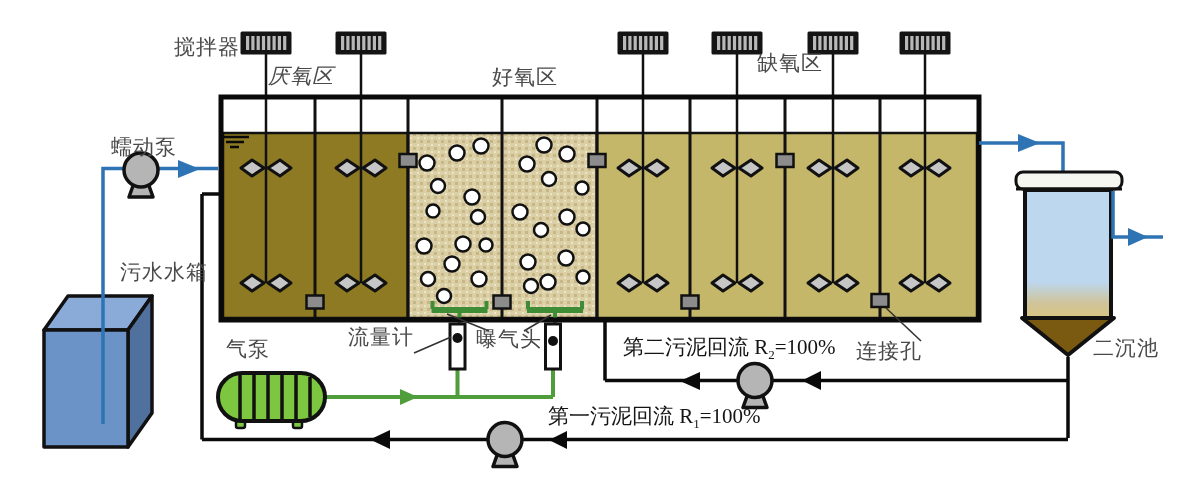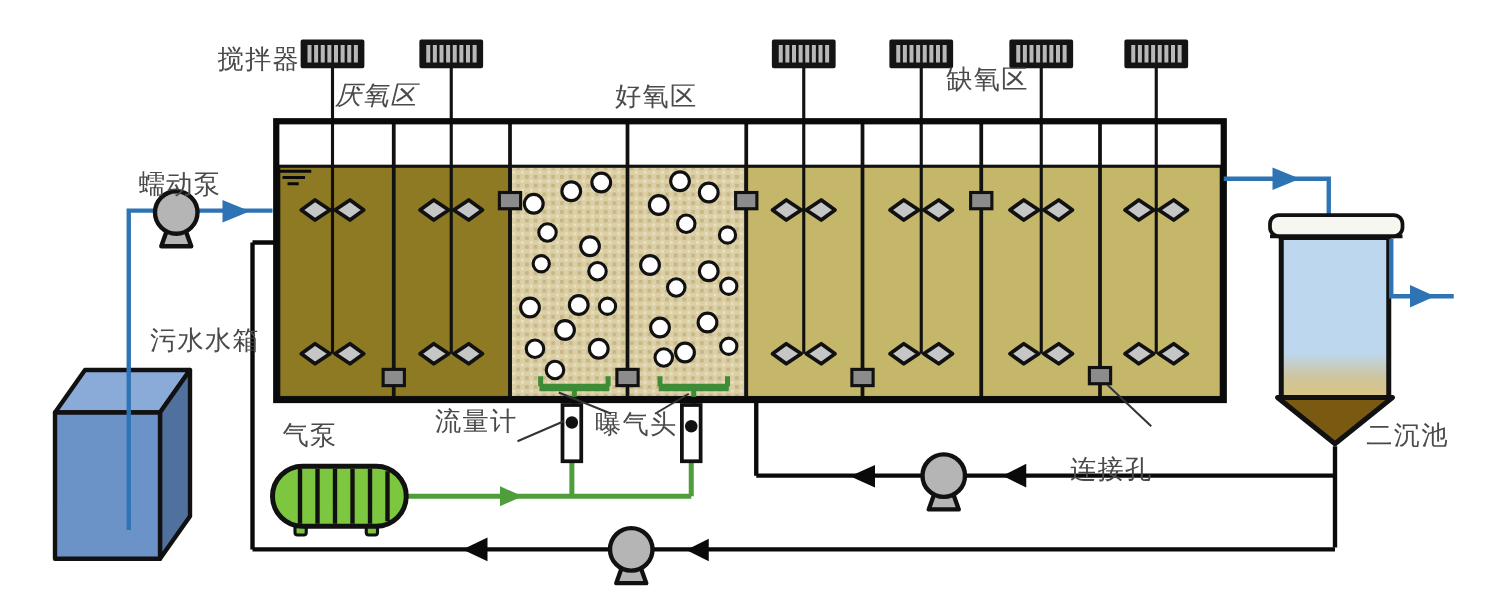--- a/index.html
+++ b/index.html
@@ -182,15 +182,17 @@
 
 <div class="lbl" style="left:174px;top:36px;">搅拌器</div>
 <div class="lbl" style="left:268px;top:65px;font-style:italic;">厌氧区</div>
 <div class="lbl" style="left:492px;top:66px;">好氧区</div>
 <div class="lbl" style="left:757px;top:52px;text-align:center;">缺氧区</div>
 <div class="lbl" style="left:111px;top:110px;margin-top:26px;">蠕动泵</div>
 <div class="lbl" style="left:120px;top:261px;">污水水箱</div>
 <div class="lbl" style="left:226px;top:340px;font-family:Liberation Mono, monospace;">气泵</div>
 <div class="lbl" style="left:348px;top:326px;">流量计</div>
 <div class="lbl" style="left:476px;top:328px;">曝气头</div>
-<div class="lbl" style="left:856px;top:340px;margin-top:24px;">连接孔</div>
+<div class="lbl lbl-dark" style="left:623px;top:336px;"><span>第二污泥回流 R</span><sub>2</sub><span>=100%</span></div>
+<div class="lbl" style="left:856px;top:340px;">连接孔</div>
+<div class="lbl lbl-dark" style="left:548px;top:405px;"><span>第一污泥回流 R</span><sub>1</sub><span>=100%</span></div>
 <div class="lbl" style="left:1093px;top:337px;">二沉池</div>
 </div>
 
 </body></html>

